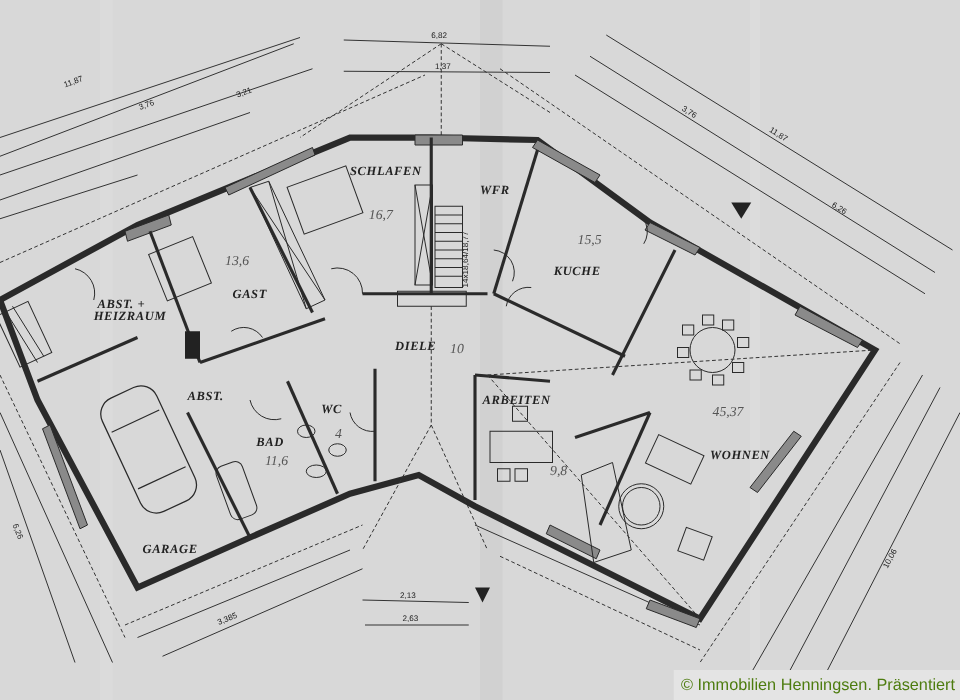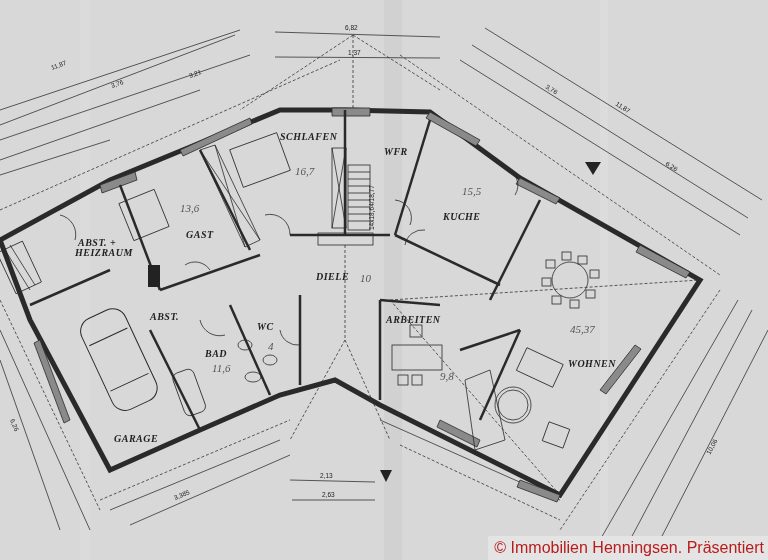--- a/index.html
+++ b/index.html
@@ -1,21 +1,21 @@
 <!DOCTYPE html>
 <html><head>
 <meta charset="utf-8">
 <style>
   html,body{margin:0;padding:0;}
   body{width:768px;height:560px;overflow:hidden;background:#d9d9d9;font-family:"Liberation Sans",sans-serif;position:relative;}
   #plan{position:absolute;left:0;top:0;width:768px;height:560px;}
   .lbl{font-family:"Liberation Serif",serif;font-style:italic;font-weight:bold;fill:#222;font-size:10px;letter-spacing:0.5px;}
   .hand{font-family:"Liberation Serif",serif;font-style:italic;fill:#555;font-size:11px;}
   .dim{font-family:"Liberation Sans",sans-serif;fill:#222;font-size:6.5px;}
-  .copyright{position:absolute;right:0;bottom:0;height:22px;padding:2px 4px 0 6px;background:#e4e4e4;color:#b91c1c;font-size:16px;line-height:20px;white-space:nowrap;font-family:"Liberation Sans",sans-serif;}
+  .copyright{position:absolute;right:0;bottom:0;height:22px;padding:2px 4px 0 6px;background:#e4e4e4;color:#4d7c0f;font-size:13px;line-height:20px;white-space:nowrap;font-family:"Liberation Sans",sans-serif;}
 </style>
 </head>
 <body>
 
 <svg id="plan" viewBox="0 0 768 560" xmlns="http://www.w3.org/2000/svg">
 
   <rect x="0" y="0" width="768" height="560" fill="#d8d8d8"></rect>
   <rect x="80" y="0" width="10" height="560" fill="#dedede" opacity="0.6"></rect>
   <rect x="384" y="0" width="18" height="560" fill="#c9c9c9" opacity="0.5"></rect>
   <rect x="600" y="0" width="8" height="560" fill="#e0e0e0" opacity="0.6"></rect>

